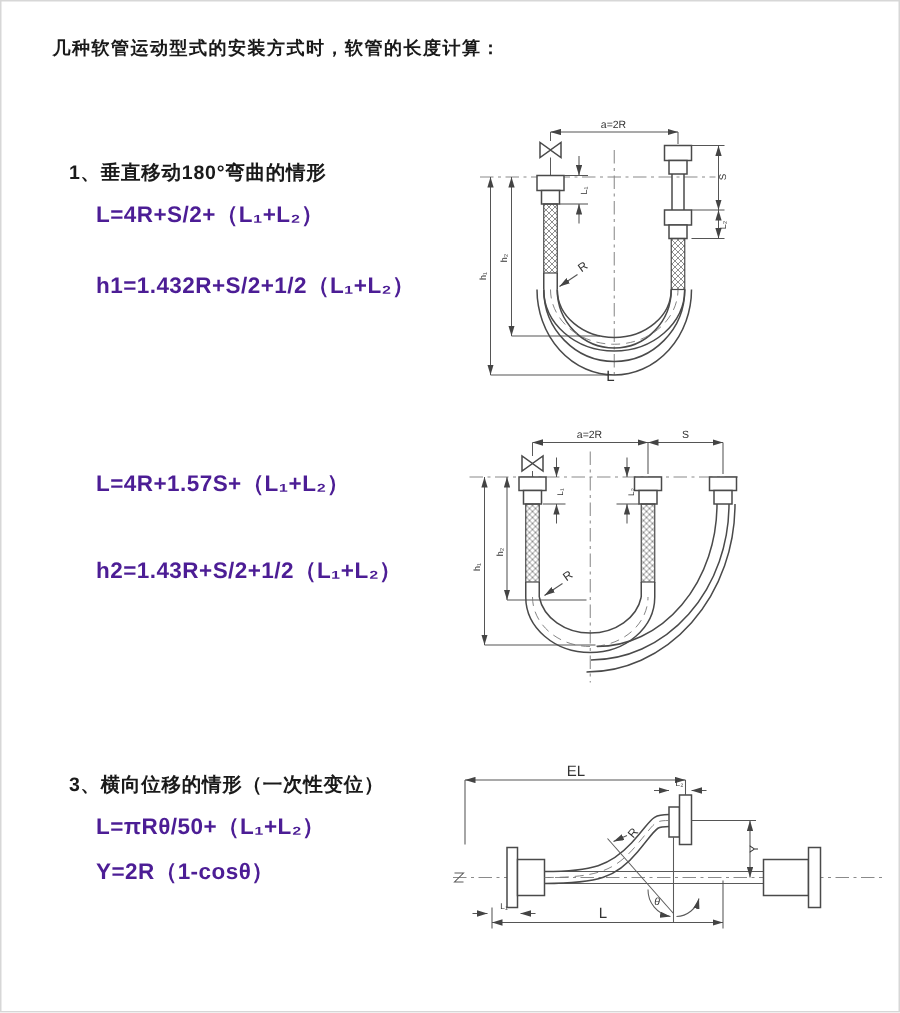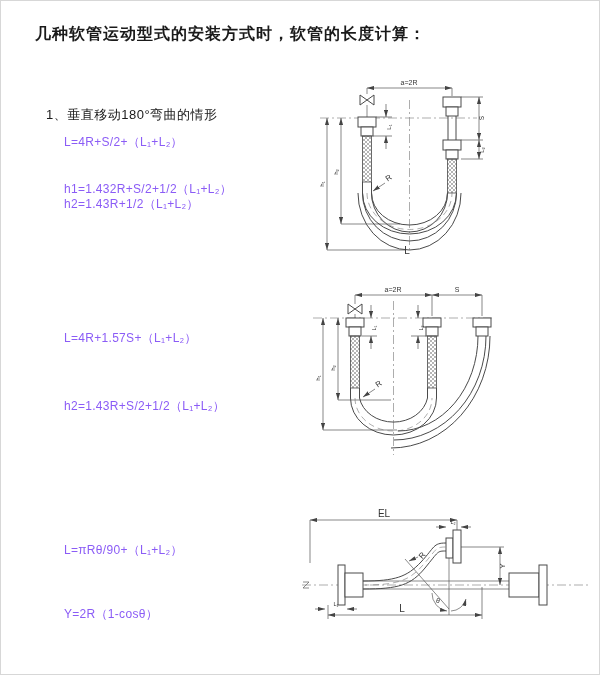--- a/index.html
+++ b/index.html
@@ -4,29 +4,29 @@
 <style>
   html,body { margin:0; padding:0; background:#f2f2f2; }
   #page {
     position:relative; width:600px; height:675px; background:#fff;
     font-family:"Liberation Sans","DejaVu Sans",sans-serif;
     color:#1a1a1a; overflow:hidden;
     box-shadow: inset 0 0 0 1px #d7d7d7;
   }
   .doc-title {
     position:absolute; left:35px; top:24px;
-    font-size:16px; font-weight:bold; letter-spacing:1px;
+    font-size:12px; font-weight:bold; letter-spacing:1px;
   }
   .sec-heading {
     position:absolute; left:46px;
-    font-size:13px; font-weight:normal; letter-spacing:0.5px;
+    font-size:13px; font-weight:bold; letter-spacing:0.5px;
   }
   .formula {
     position:absolute; left:64px;
-    font-size:12px; font-weight:400; letter-spacing:0.3px; color:#8b5cf6;
+    font-size:15px; font-weight:700; letter-spacing:0.3px; color:#4c1d95;
   }
   svg.diag { position:absolute; overflow:visible; }
   svg.diag text { font-family:"Liberation Sans","DejaVu Sans",sans-serif; fill:#333; }
   .dline  { stroke:#4a4a4a; stroke-width:1; fill:none; }
   .dthin  { stroke:#5a5a5a; stroke-width:0.7; fill:none; }
   .dim    { stroke:#555; stroke-width:0.7; fill:none; }
   .cl     { stroke:#8a8a8a; stroke-width:0.7; fill:none; stroke-dasharray:9 3 2 3; }
   .hdash  { stroke:#777; stroke-width:0.6; fill:none; stroke-dasharray:6 4; }
   .plate  { fill:#fff; stroke:#4a4a4a; stroke-width:1; }
   .braid  { fill:url(#pat-braid); stroke:#4a4a4a; stroke-width:0.8; }
@@ -45,21 +45,20 @@
         <path d="M0,4 L4,0 M0,0 L4,4" stroke="#6a6a6a" stroke-width="0.5"></path>
       </pattern>
     </defs>
   </svg>
 
   <div class="doc-title">几种软管运动型式的安装方式时，软管的长度计算：</div>
 
   <div class="sec-heading" style="top:106px">1、垂直移动180°弯曲的情形</div>
   <div class="formula" style="top:134px">L=4R+S/2+（L₁+L₂）</div>
   <div class="formula" style="top:181px">h1=1.432R+S/2+1/2（L₁+L₂）</div>
-  <div class="formula" style="top:196px">h2=1.43R+1/2（L₁+L₂）</div>
 
   <svg class="diag" style="left:312px;top:72px" width="285" height="185" viewBox="0 0 285 185">
 
     <line class="cl" x1="8" y1="46" x2="165" y2="46"></line>
     <line class="cl" x1="97.5" y1="28" x2="97.5" y2="181"></line>
 
     <g>
       <line class="dim" x1="55" y1="16" x2="140" y2="16" marker-start="url(#arr)" marker-end="url(#arr)"></line>
       <line class="dim" x1="140" y1="16" x2="140" y2="24"></line>
       <text x="97" y="13" font-size="7" text-anchor="middle">a=2R</text>
@@ -131,22 +130,22 @@
     </g>
 
     <g>
       <line class="dim" x1="73" y1="111" x2="61" y2="119" marker-end="url(#arr)"></line>
       <text font-size="8" transform="rotate(-35 78 108)" x="78" y="108" text-anchor="middle">R</text>
     </g>
 
     <text x="95" y="182" font-size="10" text-anchor="middle">L</text>
   </svg>
 
-  <div class="formula" style="top:330px">L=4R+1.57S+（L₁+L₂）</div>
-  <div class="formula" style="top:398px">h2=1.43R+S/2+1/2（L₁+L₂）</div>
+  <div class="formula" style="top:313px">L=4R+1.57S+（L₁+L₂）</div>
+  <div class="formula" style="top:371px">h2=1.43R+S/2+1/2（L₁+L₂）</div>
 
   <svg class="diag" style="left:305px;top:283px" width="295" height="180" viewBox="0 0 295 180">
 
     <line class="cl" x1="8" y1="35" x2="190" y2="35"></line>
     <line class="cl" x1="88.5" y1="18" x2="88.5" y2="172"></line>
 
     <g>
       <line class="dim" x1="50" y1="12" x2="127" y2="12" marker-start="url(#arr)" marker-end="url(#arr)"></line>
       <line class="dim" x1="127" y1="12" x2="127" y2="33"></line>
       <text x="88" y="9" font-size="7" text-anchor="middle">a=2R</text>
@@ -217,22 +216,23 @@
       <path class="dline" d="M173,53 A80,95 0 0 1 93,148"></path>
       <path class="dline" d="M185,53 A99,112 0 0 1 86,165"></path>
     </g>
 
     <g>
       <line class="dim" x1="70" y1="106" x2="58" y2="114" marker-end="url(#arr)"></line>
       <text font-size="8" transform="rotate(-35 75 103)" x="75" y="103" text-anchor="middle">R</text>
     </g>
   </svg>
 
-  <div class="formula" style="top:542px">L=πRθ/90+（L₁+L₂）</div>
-  <div class="formula" style="top:606px">Y=2R（1-cosθ）</div>
+  <div class="sec-heading" style="top:514px">3、横向位移的情形（一次性变位）</div>
+  <div class="formula" style="top:542px">L=πRθ/50+（L₁+L₂）</div>
+  <div class="formula" style="top:572px">Y=2R（1-cosθ）</div>
 
   <svg class="diag" style="left:297px;top:497px" width="300" height="155" viewBox="0 0 300 155">
 
     <line class="cl" x1="5" y1="88" x2="293" y2="88"></line>
     <path class="dthin" d="M6,85 L12,85 L6,91 L12,91"></path>
 
     <g>
       <rect class="plate" x="41" y="68" width="7" height="40"></rect>
       <rect class="plate" x="48" y="76" width="18" height="24"></rect>
     </g>

